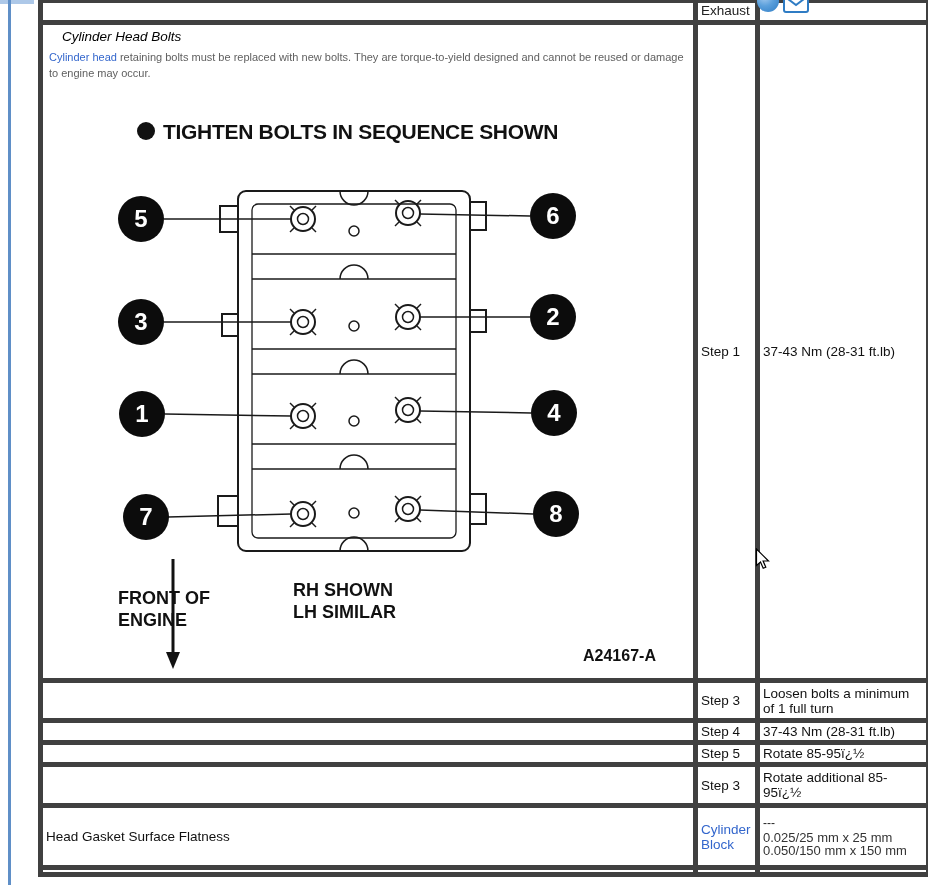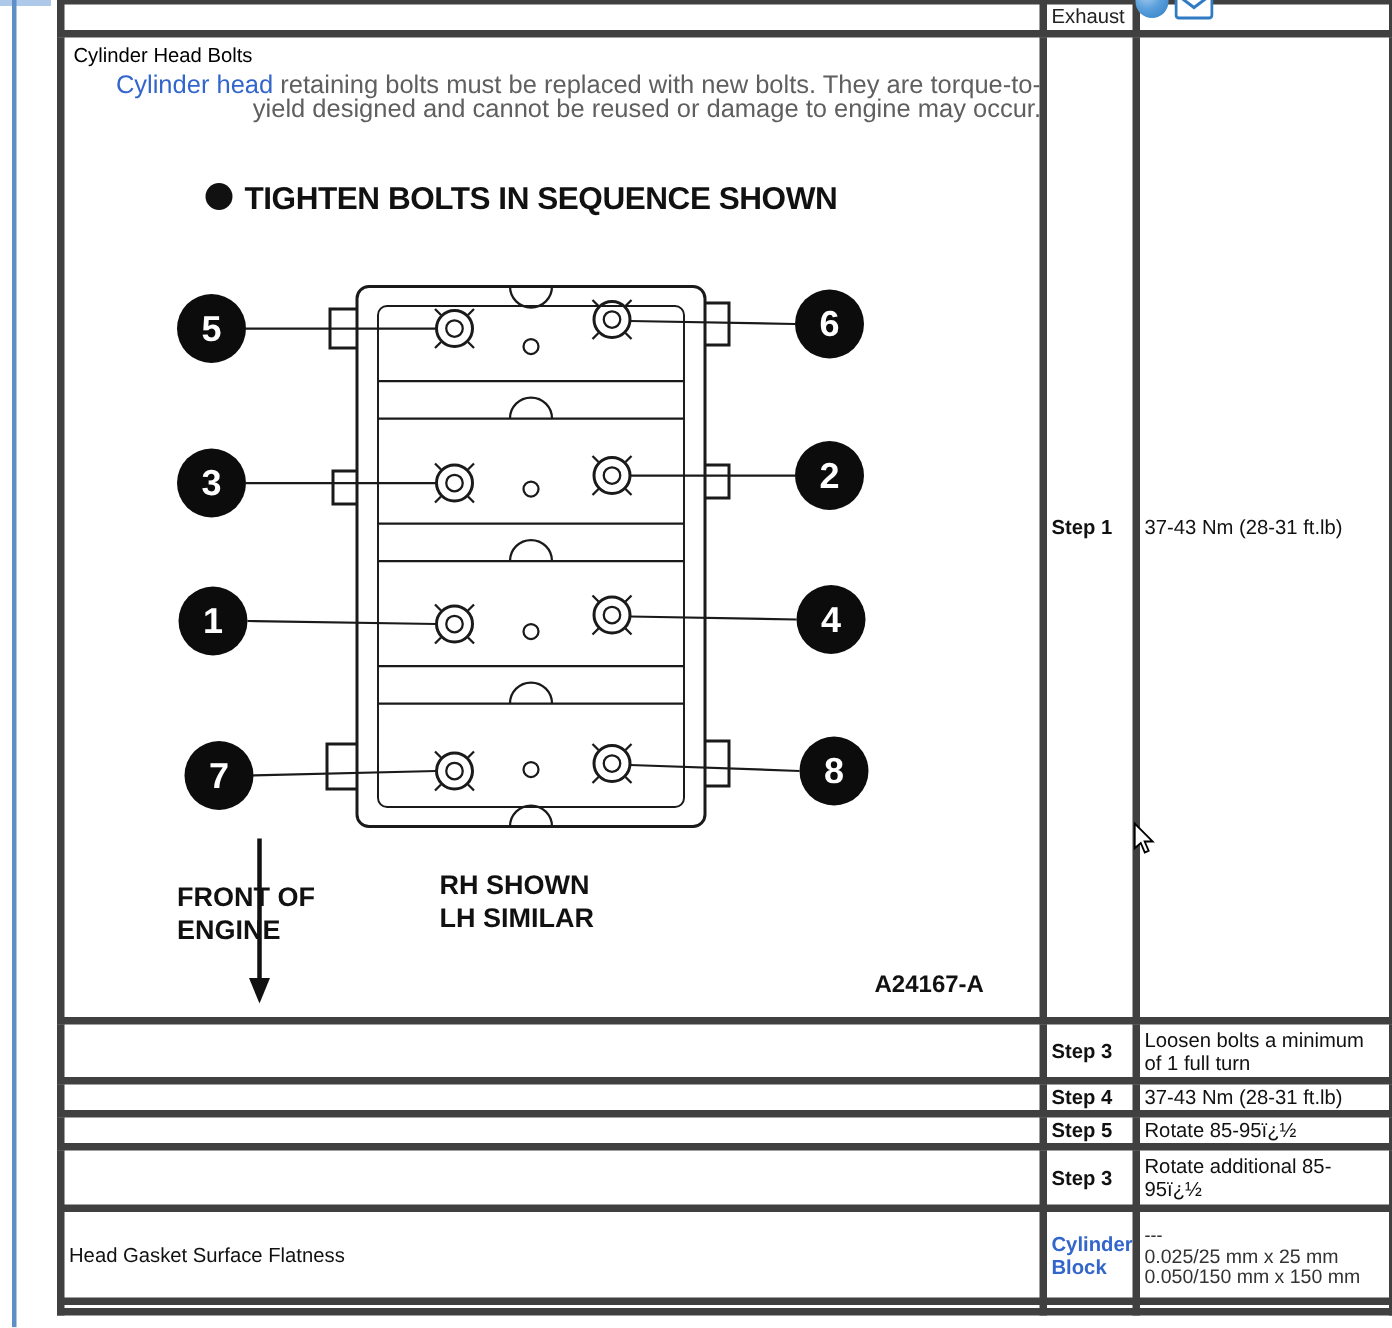--- a/index.html
+++ b/index.html
@@ -11,29 +11,29 @@
   
   .left-strip { position:absolute; left:8px; top:0; width:3px; height:885px; background:var(--accent,#5f8fc7); }
   .topleft-block { position:absolute; left:0; top:0; width:34px; height:4px; background:#adc8e8; }
 
   
   .spec-table { position:absolute; left:38px; top:-2px; width:888px; border-collapse:collapse; table-layout:fixed; background:#fff; }
   .spec-table td { border:5px solid #404040; font-size:13.5px; color:#111; padding:1px 3px; vertical-align:middle; overflow:hidden; }
   .cut-text { margin-top:-2px; line-height:15px; color:#222; }
   .cell-main { vertical-align:top; padding:0; }
   .main-wrap { position:relative; width:653px; height:651px; }
-  .sec-title { position:absolute; left:3px; top:3px; font-size:13.5px; color:#000; white-space:nowrap; }
-  .sec-note { position:absolute; left:3px; top:23px; width:645px; font-size:17px; line-height:16px; color:#5f5f5f;text-align:right; }
+  .sec-title { position:absolute; left:16px; top:3px; font-size:13.5px; color:#000; white-space:nowrap;font-style:italic; }
+  .sec-note { position:absolute; left:3px; top:23px; width:645px; font-size:11px; line-height:16px; color:#5f5f5f; }
   .doclink { color:var(--link,#3366cc); text-decoration:none; cursor:pointer; }
   .diagram { position:absolute; left:0; top:0; }
   .dg-heading { font-family:"Liberation Sans",sans-serif; font-weight:bold; font-size:21px; fill:#111; letter-spacing:-0.3px; }
   .dg-num { font-family:"Liberation Sans",sans-serif; font-weight:bold; font-size:24px; fill:#fff; text-anchor:middle; }
   .dg-label { font-family:"Liberation Sans",sans-serif; font-weight:bold; font-size:18px; fill:#111; }
   .dg-fig { font-family:"Liberation Sans",sans-serif; font-weight:bold; font-size:16px; fill:#111; }
-  .step-cell { padding-left:3px;font-weight:bold; }
+  .step-cell { padding-left:3px; }
   .val-cell { padding-left:4px;margin-top:48px; }
   .flat-val { vertical-align:top; padding-top:3px; }
   .dash-line { font-size:12px; color:#222; }
   .spec-small { font-size:13px; line-height:12.5px; color:#333; margin-top:2px; }
 
   
   .icon-sphere { position:absolute; left:757px; top:-10px; width:22px; height:22px; border-radius:50%;
     background:radial-gradient(circle at 35% 30%, #a9cdf0 0%, #5ba0dc 45%, #2f7cc4 100%); }
   .icon-mail { position:absolute; left:783px; top:-6px; }
 

